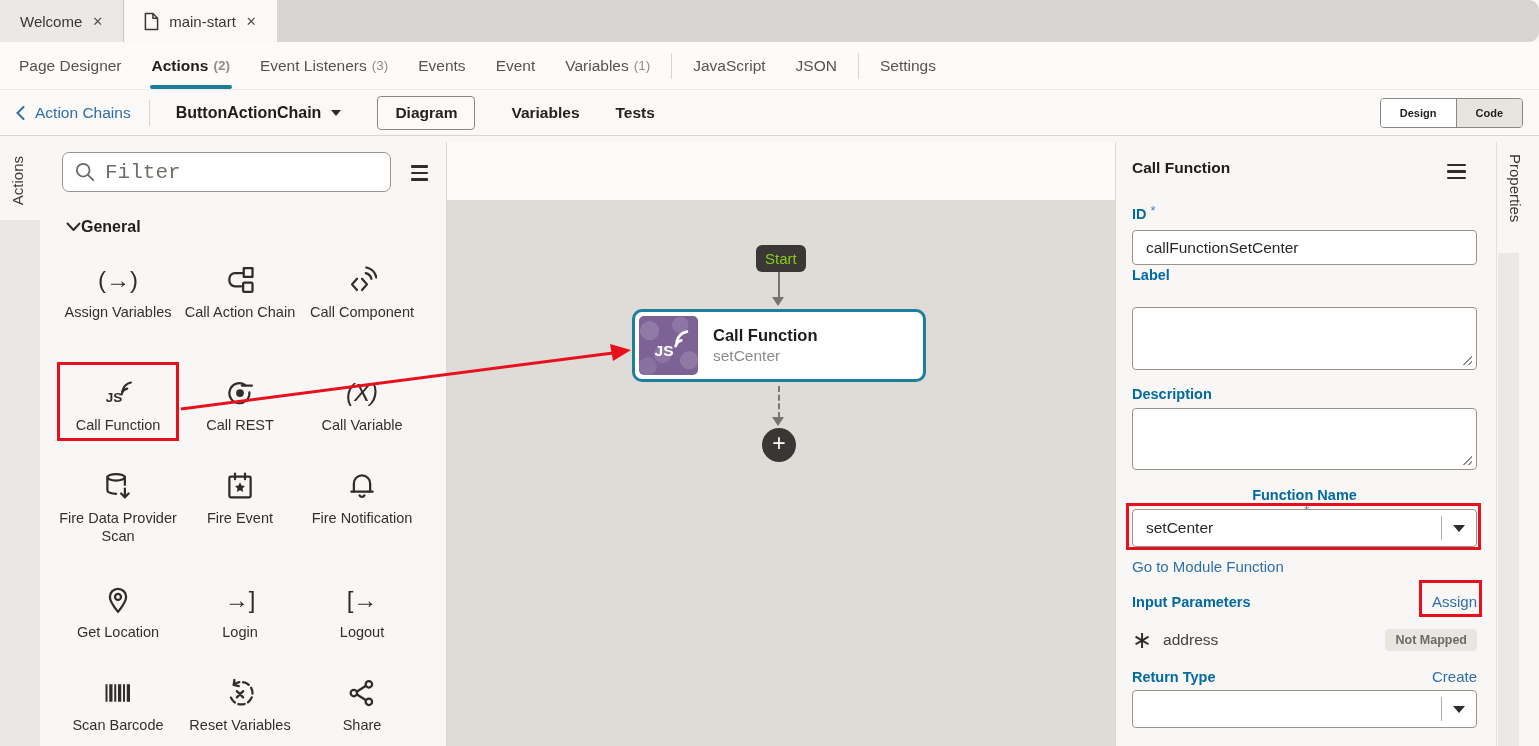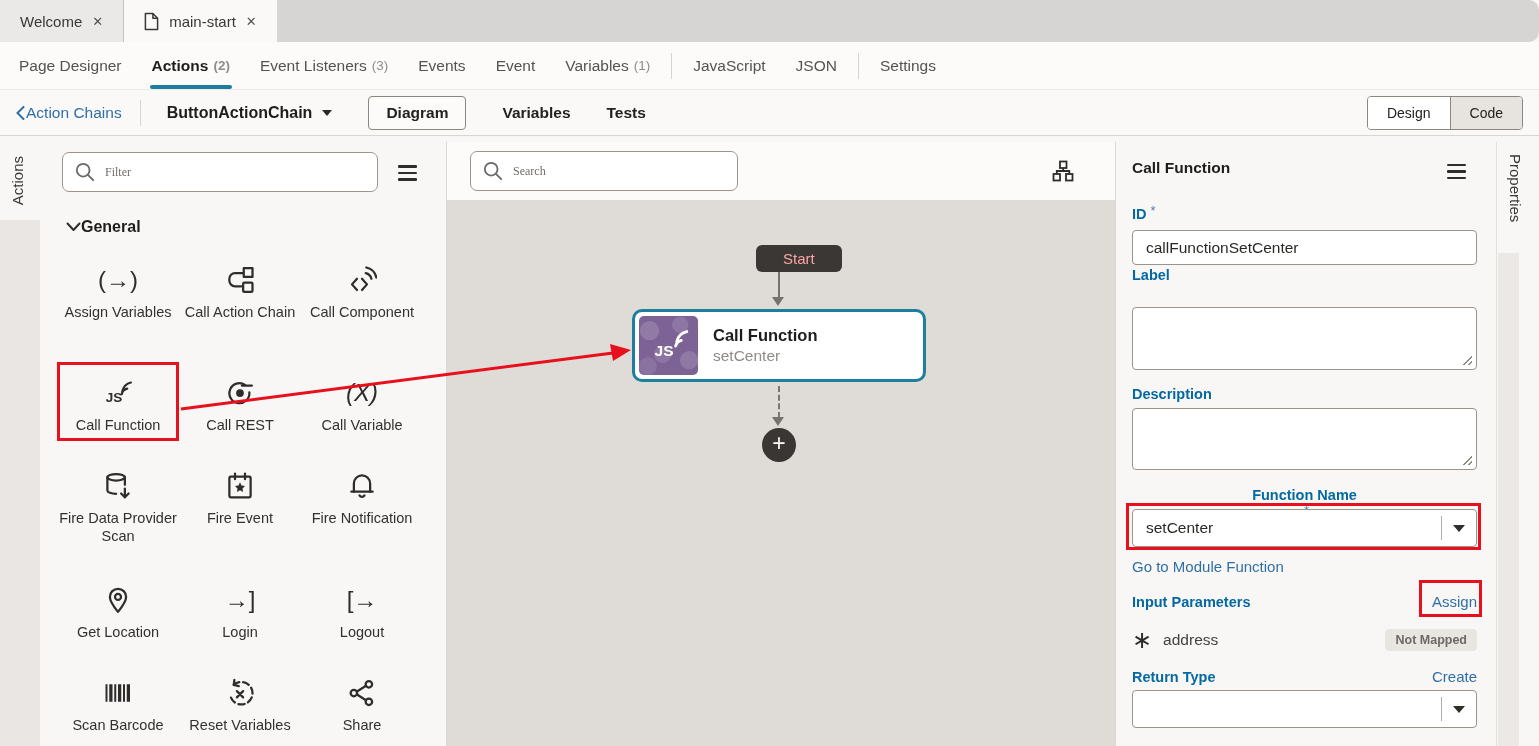--- a/index.html
+++ b/index.html
@@ -16,62 +16,62 @@
   
   .modulebar { height:48px; background:#fcfbfa; display:flex; align-items:center; padding:0 4px; border-bottom:1px solid #eceae7; }
   .mtab { position:relative; height:100%; display:flex; align-items:center; padding:0 15px; font-size:15.5px; color:#55534f; white-space:nowrap; }
   .mtab .cnt { color:#908d89; font-size:13.5px; margin-left:5px; }
   .mtab.active { color:#201e1b; font-weight:700; }
   .mtab.active::after { content:""; position:absolute; left:13px; right:13px; bottom:0; height:4px; background:#1c7d9e; border-radius:2px; }
   .vdiv { width:1px; height:26px; background:#d8d5d1; margin:0 6px; }
 
   
   .chainbar { height:46px; background:#fbf9f8; border-bottom:1px solid #d9d6d2; display:flex; align-items:center; padding:0 16px; }
-  .backlink { display:flex; align-items:center; gap:1px; color:#2f6fa7; font-size:15.5px; }
+  .backlink { display:flex; align-items:center; gap:10px; color:#2f6fa7; font-size:15.5px; }
   .chainname { font-weight:700; font-size:16px; color:#1f1d1a; margin:0 10px 0 18px; }
   .caret { width:0; height:0; border:5px solid transparent; border-top:6px solid #2b2926; margin-top:5px; }
   .viewtab-box { margin-left:36px; border:1px solid #8b867f; border-radius:4px; background:#fcfbfa; padding:7px 17px; font-weight:700; font-size:15.5px; color:#24221f; }
   .viewtab { margin-left:36px; font-weight:700; font-size:15.5px; color:#24221f; }
   .segmented { margin-left:auto; display:flex; border:1px solid #8b867f; border-radius:4px; overflow:hidden; }
-  .seg { padding:8px 19px; font-size:14px; font-weight:400; color:#24221f; background:#fff; }
+  .seg { padding:8px 19px; font-size:11px; font-weight:700; color:#24221f; background:#fff; }
   .seg.dim { background:#e7e4e0; border-left:1px solid #8b867f; }
 
   
   .main { position:absolute; top:142px; left:0; right:0; bottom:0; }
   .leftrail  { position:absolute; left:0; top:0; bottom:0; width:40px; background:#f9f7f6; }
   .rightrail { position:absolute; right:0; top:0; bottom:0; width:42px; background:#f9f7f6; }
   .vlabel-up   { position:absolute; top:14px; left:9px;  writing-mode:vertical-rl; transform:rotate(180deg); font-size:15px; color:#3a3836; }
   .vlabel-down { position:absolute; top:12px; left:10px; writing-mode:vertical-rl; font-size:15px; color:#3a3836; }
   .railtrack-l { position:absolute; top:78px; bottom:0; left:0; width:40px; background:#e9e6e3; }
   .railtrack-r { position:absolute; top:111px; bottom:0; left:1px; width:21px; background:#ebe8e5; }
 
   
   .palette { position:absolute; left:40px; top:0; bottom:0; width:407px; background:#f9f7f6; border-right:1px solid #dad7d3; }
   .searchbox { display:flex; align-items:center; gap:10px; background:#fff; border:1px solid #9b958e; border-radius:7px; height:40px; padding:0 12px; }
-  .searchbox input { border:none; outline:none; flex:1; font-size:12px; color:#a16207; background:transparent; font-family:Liberation Serif, serif; }
+  .searchbox input { border:none; outline:none; flex:1; font-size:21px; color:#a16207; background:transparent; font-family:Liberation Mono, monospace; }
   .searchbox input::placeholder { color:#716e6a; }
   .pal-top { display:flex; align-items:center; gap:20px; padding:10px 18px 0 22px; }
   .pal-top .searchbox { flex:0 0 316px; }
   .burger { width:19px; display:flex; flex-direction:column; gap:4px; padding-top:2px; }
   .burger i { display:block; height:2.4px; background:#2f2d2a; border-radius:1px; }
   .sect-head { display:flex; align-items:center; margin:26px 0 0 26px; }
   .sect-head span { font-size:16px; font-weight:700; color:#201e1b; }
   .prow { position:absolute; left:17px; width:368px; display:flex; }
   .pcell { width:122px; text-align:center; }
   .picon { height:40px; display:flex; align-items:center; justify-content:center; font-size:24px; color:#2f2d2a; font-weight:500; }
   .plabel { margin-top:3px; font-size:14.5px; line-height:1.25; color:#33312e; }
   svg.pic { stroke:#2f2d2a; fill:none; stroke-width:1.8; stroke-linecap:round; stroke-linejoin:round; }
 
   
   .diagram { position:absolute; left:447px; top:0; bottom:0; width:668px; background:#fcfbfa; }
   .dtoolbar { position:relative; height:58px; }
   .dtoolbar .searchbox { position:absolute; left:23px; top:9px; width:268px; }
   .orgicon { position:absolute; right:40px; top:17px; }
   .canvas { position:absolute; top:58px; left:0; right:0; bottom:0; background:#dfdcd8; }
-  .start-badge { position:absolute; top:45px; left:309px; background:#3a3734; color:#fca5a5; font-size:15px; padding:5px 27px; border-radius:6px; }
+  .start-badge { position:absolute; top:45px; left:309px; background:#3a3734; color:#84cc16; font-size:15px; padding:5px 9px; border-radius:6px; }
   .connline { position:absolute; left:331px; width:0; border-left:2px solid #76736f; }
   .connline.dash { border-left-style:dashed; border-left-color:#7a7773; }
   .ah { position:absolute; left:325px; width:0; height:0; border:6px solid transparent; border-top:9px solid #76736f; }
   .node { position:absolute; left:185px; top:109px; width:294px; height:73px; background:#fff; border:3px solid #1e7e9e; border-radius:10px; display:flex; align-items:center; padding:4px; gap:15px; }
   .node-icon { width:59px; height:59px; border-radius:5px; flex:0 0 59px; display:flex; align-items:center; justify-content:center;
     background-color:#7c6295;
     background-image:radial-gradient(circle at 18% 25%, rgba(255,255,255,.16) 0 14%, transparent 15%),
                      radial-gradient(circle at 70% 15%, rgba(255,255,255,.13) 0 12%, transparent 13%),
                      radial-gradient(circle at 40% 65%, rgba(255,255,255,.12) 0 16%, transparent 17%),
                      radial-gradient(circle at 85% 75%, rgba(255,255,255,.15) 0 13%, transparent 14%),
@@ -354,35 +354,20 @@
                 <line x1="8" y1="10.8" x2="15.2" y2="6.2"></line>
                 <line x1="8" y1="13.2" x2="15.2" y2="17.8"></line>
               </svg>
           </div>
           <div class="plabel">Share</div>
         </div>
       </div>
     </div>
 
     <div class="diagram">
-      <div class="dtoolbar">
-        <div class="searchbox">
-          <svg width="20" height="20" viewBox="0 0 22 22" style="stroke:#6b6966;fill:none;stroke-width:2;stroke-linecap:round;">
-              <circle cx="9" cy="9" r="7"></circle>
-              <line x1="14.5" y1="14.5" x2="20" y2="20"></line>
-            </svg>
-          <input type="text" placeholder="Search" style="">
-        </div>
-        <svg class="orgicon" width="24" height="24" viewBox="0 0 24 24" style="stroke:#2f2d2a;fill:none;stroke-width:1.8;">
-            <rect x="9" y="2.5" width="6.5" height="6.5"></rect>
-            <rect x="2.5" y="15" width="6.5" height="6.5"></rect>
-            <rect x="15" y="15" width="6.5" height="6.5"></rect>
-            <path d="M12.2 9 v3 M5.8 15 v-3 h12.5 v3"></path>
-          </svg>
-      </div>
       <div class="canvas">
         <div class="start-badge">Start</div>
         <div class="connline" style="top:72px;height:26px;"></div>
         <div class="ah" style="top:97px;"></div>
         <div class="node">
           <div class="node-icon">
             <svg width="40" height="40" viewBox="0 0 36 36">
                 <text x="5" y="27" font-size="14" font-weight="700" fill="#fff" font-family="Liberation Sans, sans-serif">JS</text>
                 <path d="M24 13 a7 7 0 0 1 5 5" stroke="#fff" fill="none" stroke-width="2.6" stroke-linecap="round" transform="rotate(-90 26.5 15.5)"></path>
                 <path d="M25 5 a12 12 0 0 1 9 9" stroke="#fff" fill="none" stroke-width="2.6" stroke-linecap="round" transform="rotate(-90 29.5 9.5)"></path>

